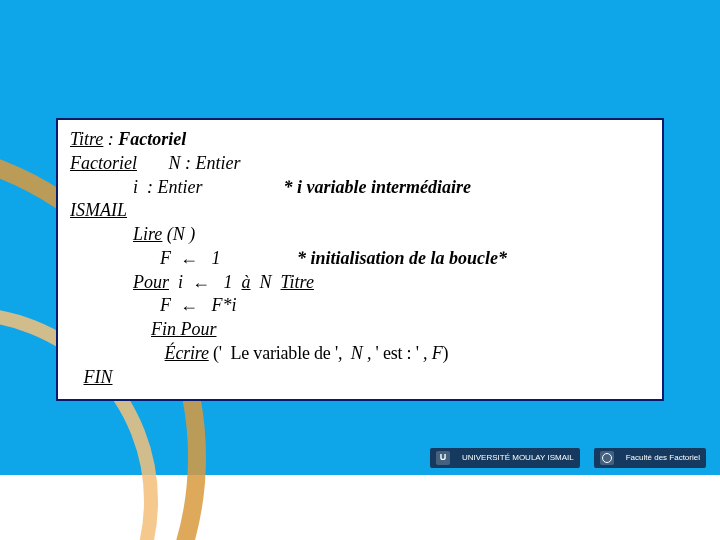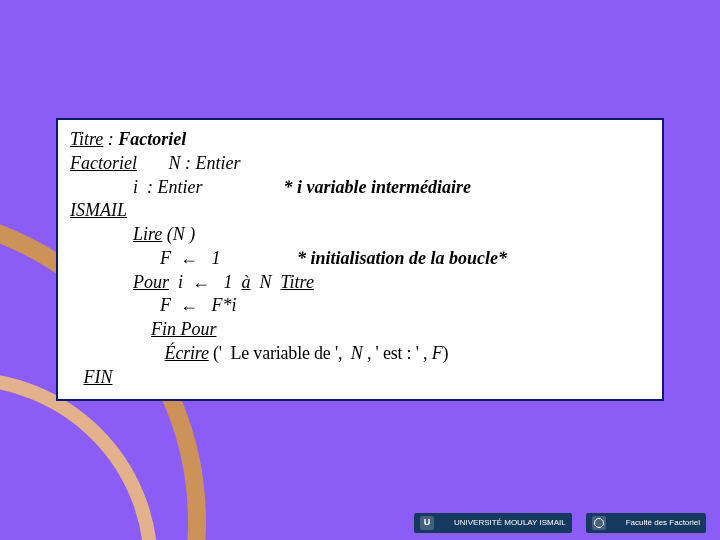--- a/index.html
+++ b/index.html
@@ -7,23 +7,23 @@
     padding: 0;
     width: 720px;
     height: 540px;
     background: #ffffff;
     font-family: "Times New Roman", Times, serif;
     overflow: hidden;
     position: relative;
   }
   .slide {
     width: 720px;
-    height: 540px;
+    height: 475px;
     position: relative;
-    background: #8b5cf6;
+    background: #0ea5e9;
   }
   
   .arc {
     position: absolute;
     border-radius: 50%;
     border-style: solid;
     background: transparent;
   }
   .arc-outer {
     width: 600px;
@@ -53,21 +53,21 @@
     display: flex;
     align-items: center;
     justify-content: flex-end;
     gap: 14px;
     padding: 0 14px;
     box-sizing: border-box;
   }
   .footer-box {
     display: flex;
     align-items: center;
-    gap: 20px;
+    gap: 12px;
     background: #163a5f;
     color: #fff;
     font-size: 8px;
     line-height: 1.1;
     padding: 3px 6px;
     border-radius: 2px;
     font-family: Arial, sans-serif;
     font-style: normal;
   }
   .footer-icon {

